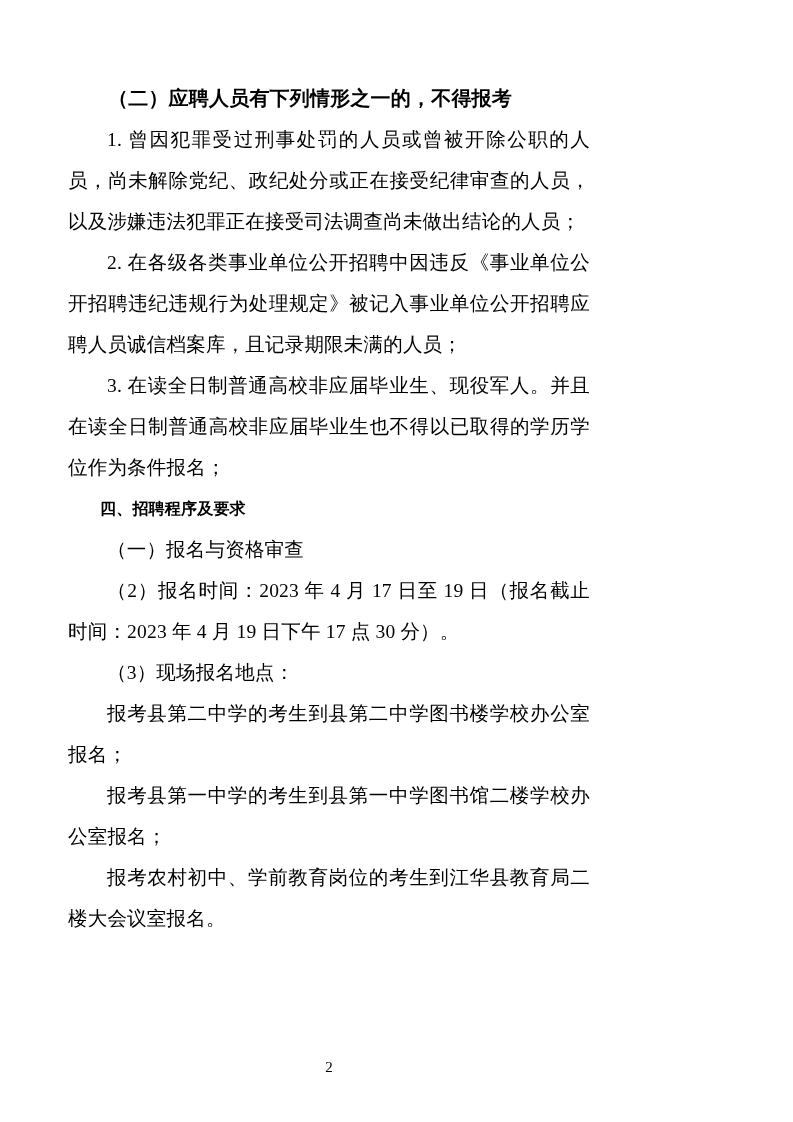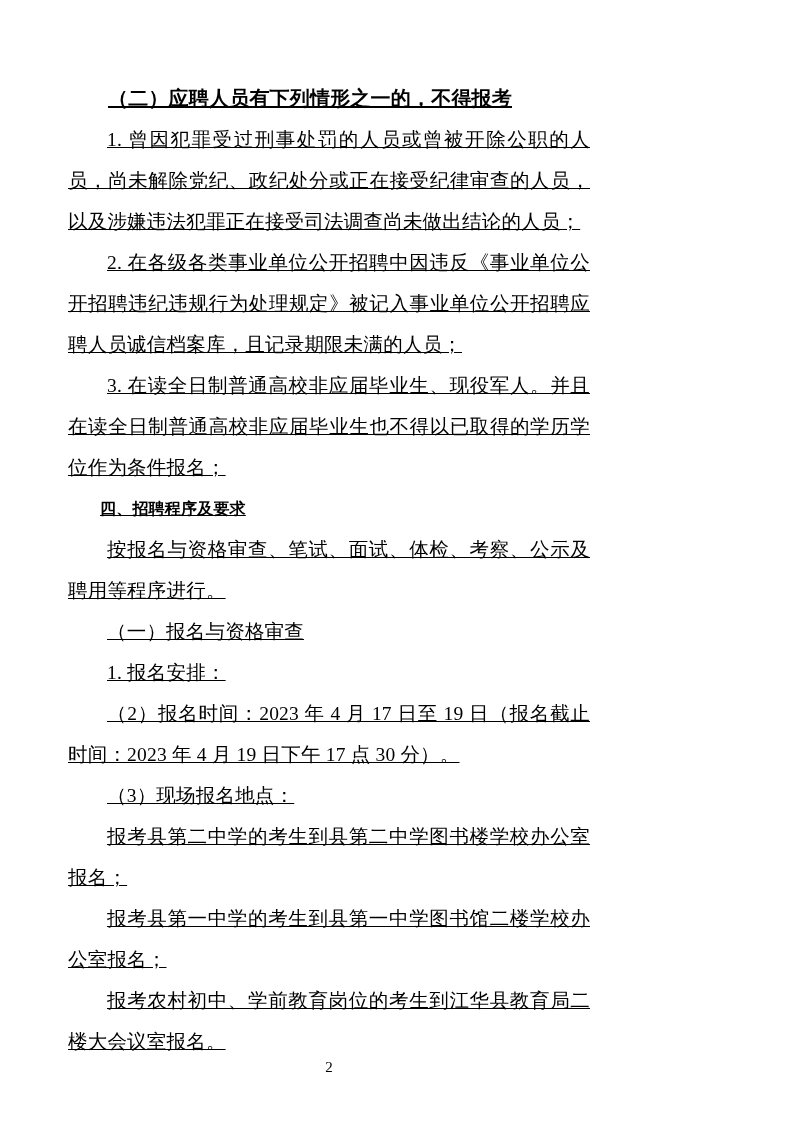--- a/index.html
+++ b/index.html
@@ -14,21 +14,20 @@
     color: #000000;
     position: relative;
     overflow: hidden;
   }
   .page {
     width: 658px;
     height: 1122px;
     box-sizing: border-box;
     padding: 78px 68px 36px 68px;
     position: relative;
-    text-decoration: underline;
   }
   .doc-body {
     font-size: 19.5px;
     line-height: 41px;
     letter-spacing: 0.2px;
     text-align: justify;
     text-justify: inter-ideograph;
   }
   .heading {
     font-weight: bold;
@@ -66,25 +65,23 @@
   <div class="doc-body">
 
     <div class="heading">（二）应聘人员有下列情形之一的，不得报考</div>
 
     <p class="para">1. 曾因犯罪受过刑事处罚的人员或曾被开除公职的人员，尚未解除党纪、政纪处分或正在接受纪律审查的人员，以及涉嫌违法犯罪正在接受司法调查尚未做出结论的人员；</p>
     <p class="para">2. 在各级各类事业单位公开招聘中因违反《事业单位公开招聘违纪违规行为处理规定》被记入事业单位公开招聘应聘人员诚信档案库，且记录期限未满的人员；</p>
     <p class="para">3. 在读全日制普通高校非应届毕业生、现役军人。并且在读全日制普通高校非应届毕业生也不得以已取得的学历学位作为条件报名；</p>
 
     <div class="heading-2">四、招聘程序及要求</div>
 
-    <p class="para">按报名与资格审查、笔试、面试、体检、考察、公示及聘用等程序进行。</p>
 
     <p class="para">（一）报名与资格审查</p>
 
-    <p class="para">1. 报名安排：</p>
     <p class="para">（2）报名时间：2023 年 4 月 17 日至 19 日（报名截止时间：2023 年 4 月 19 日下午 17 点 30 分）。</p>
     <p class="para">（3）现场报名地点：</p>
 
     <p class="para">报考县第二中学的考生到县第二中学图书楼学校办公室报名；</p>
     <p class="para">报考县第一中学的考生到县第一中学图书馆二楼学校办公室报名；</p>
     <p class="para">报考农村初中、学前教育岗位的考生到江华县教育局二楼大会议室报名。</p>
 
   </div>
 
   <div class="page-number">2</div>

